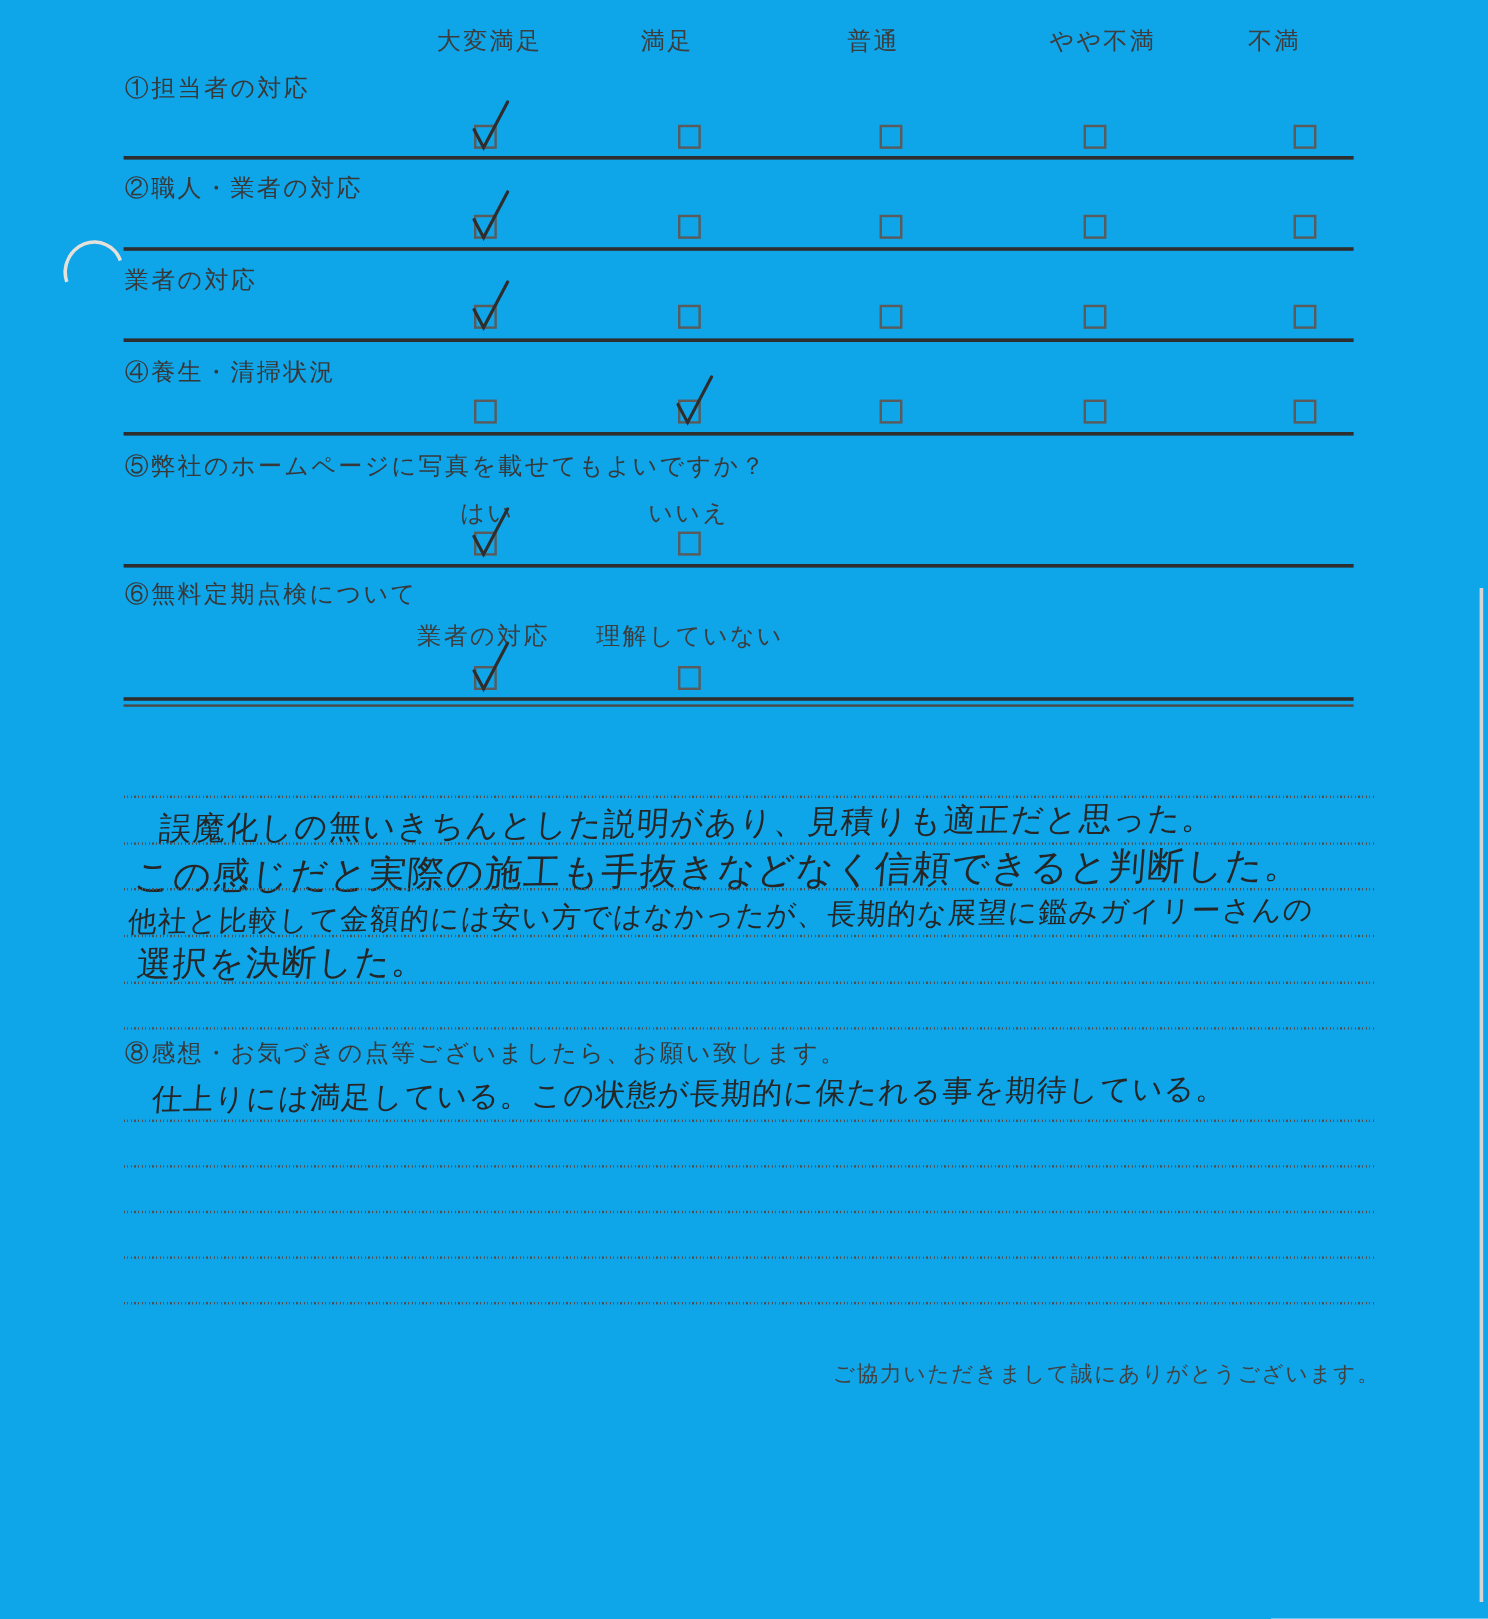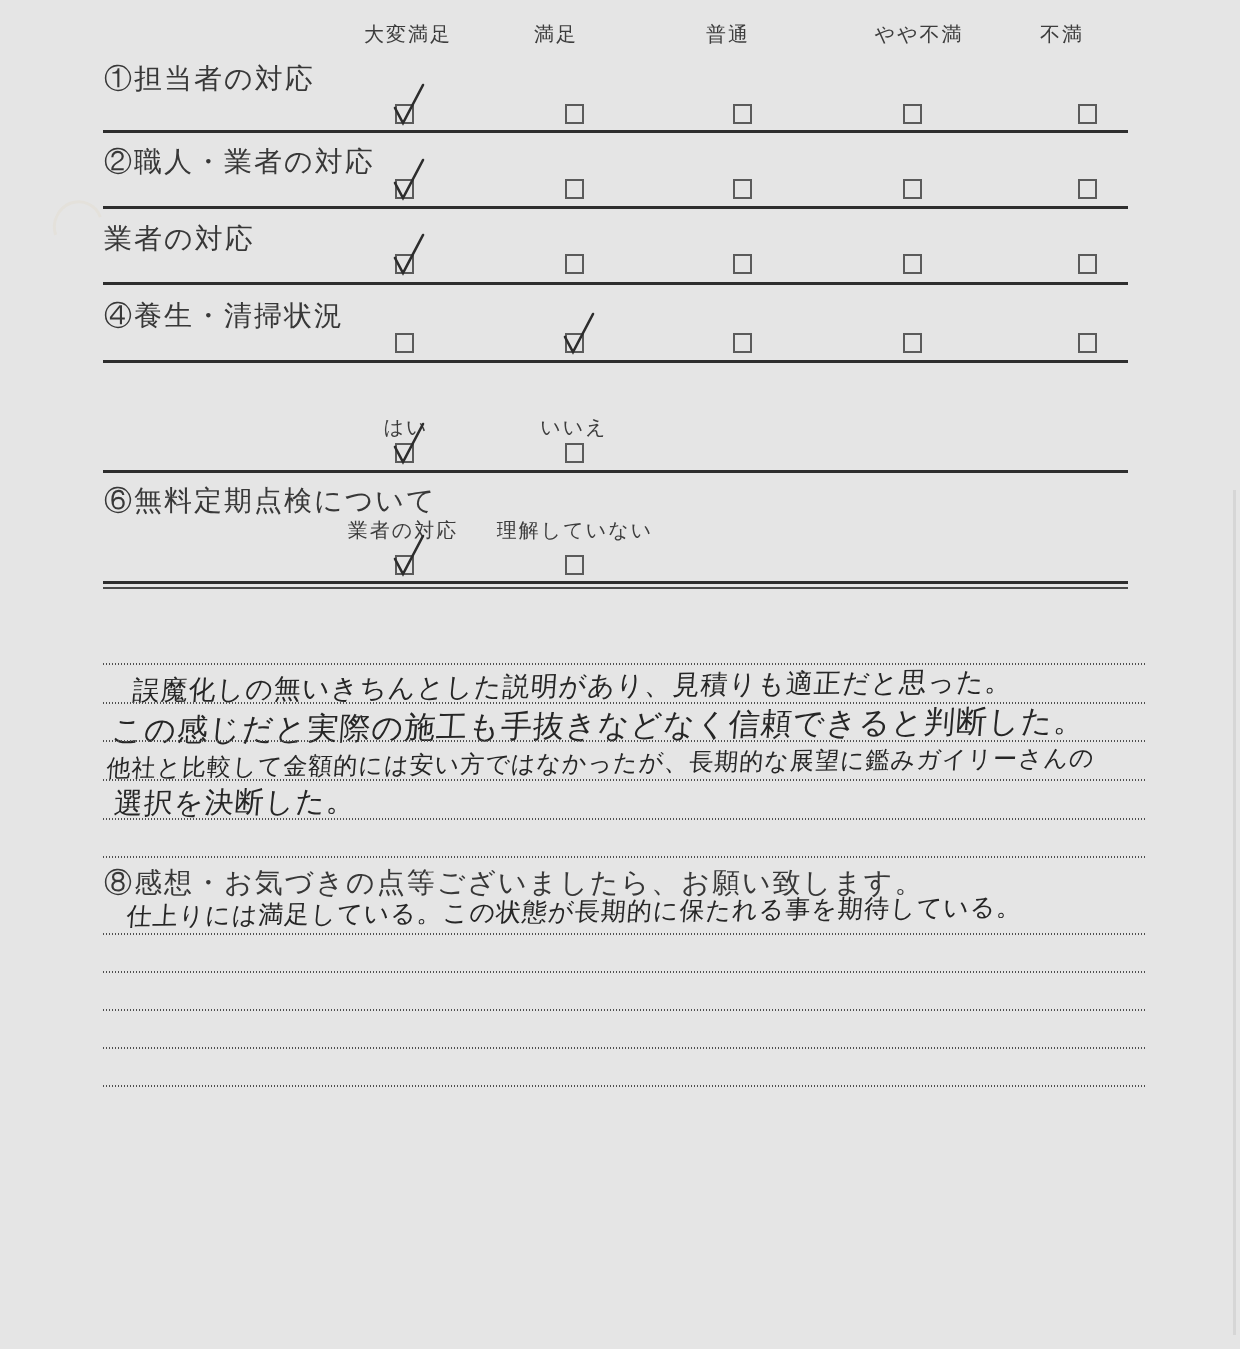--- a/index.html
+++ b/index.html
@@ -1,25 +1,25 @@
 <!DOCTYPE html>
 <html><head>
 <meta charset="utf-8">
 <style>
   html,body{margin:0;padding:0;background:#ffffff;}
   .page{
-    position:relative;width:1240px;height:1349px;background:#e5e5e5;
+    position:relative;width:1240px;height:1349px;background:#0ea5e9;
     font-family:"Liberation Sans",sans-serif;color:#3a3a3a;overflow:hidden;
   }
   .hdr{
     position:absolute;transform:translateX(-50%);font-size:20px;
     letter-spacing:2px;white-space:nowrap;color:#3d3d3d;
   }
   .qlabel{
-    position:absolute;left:104px;font-size:28px;letter-spacing:2px;
+    position:absolute;left:104px;font-size:20px;letter-spacing:2px;
     white-space:nowrap;color:#383838;
   }
   .opt{
     position:absolute;transform:translateX(-50%);font-size:20px;
     letter-spacing:2px;white-space:nowrap;color:#3d3d3d;
   }
   .cb{
     position:absolute;width:15px;height:16px;border:2px solid #5b5b5b;
     background:transparent;
   }
@@ -101,20 +101,21 @@
   <div class="cb" style="left:565px;top:333px">
     <svg class="check" width="42" height="50" viewBox="0 0 42 50">
         <path d="M6 30 L14 45 L34 7" fill="none" stroke="#2d2d2d" stroke-width="2.6" stroke-linecap="round"></path>
       </svg>
   </div>
   <div class="cb" style="left:733px;top:333px"></div>
   <div class="cb" style="left:903px;top:333px"></div>
   <div class="cb" style="left:1078px;top:333px"></div>
   <div class="hline" style="top:360px"></div>
 
+  <div class="qlabel" style="top:375px">⑤弊社のホームページに写真を載せてもよいですか？</div>
   <div class="opt" style="left:406px;top:414px">はい</div>
   <div class="opt" style="left:574px;top:414px">いいえ</div>
   <div class="cb" style="left:395px;top:443px">
     <svg class="check" width="42" height="50" viewBox="0 0 42 50">
         <path d="M6 30 L14 45 L34 7" fill="none" stroke="#2d2d2d" stroke-width="2.6" stroke-linecap="round"></path>
       </svg>
   </div>
   <div class="cb" style="left:565px;top:443px"></div>
   <div class="hline" style="top:470px"></div>
 
@@ -142,14 +143,15 @@
   <div class="dotl" style="top:856px"></div>
 
   <div class="qlabel" style="top:864px">⑧感想・お気づきの点等ございましたら、お願い致します。</div>
   <div class="hand" style="left:127px;top:895px;font-size:25px">仕上りには満足している。この状態が長期的に保たれる事を期待している。</div>
   <div class="dotl" style="top:933px"></div>
   <div class="dotl" style="top:971px"></div>
   <div class="dotl" style="top:1009px"></div>
   <div class="dotl" style="top:1047px"></div>
   <div class="dotl" style="top:1085px"></div>
 
+  <div class="footer-line" style="left:694px;top:1133px">ご協力いただきまして誠にありがとうございます。</div>
 
 </div>
 
 </body></html>

